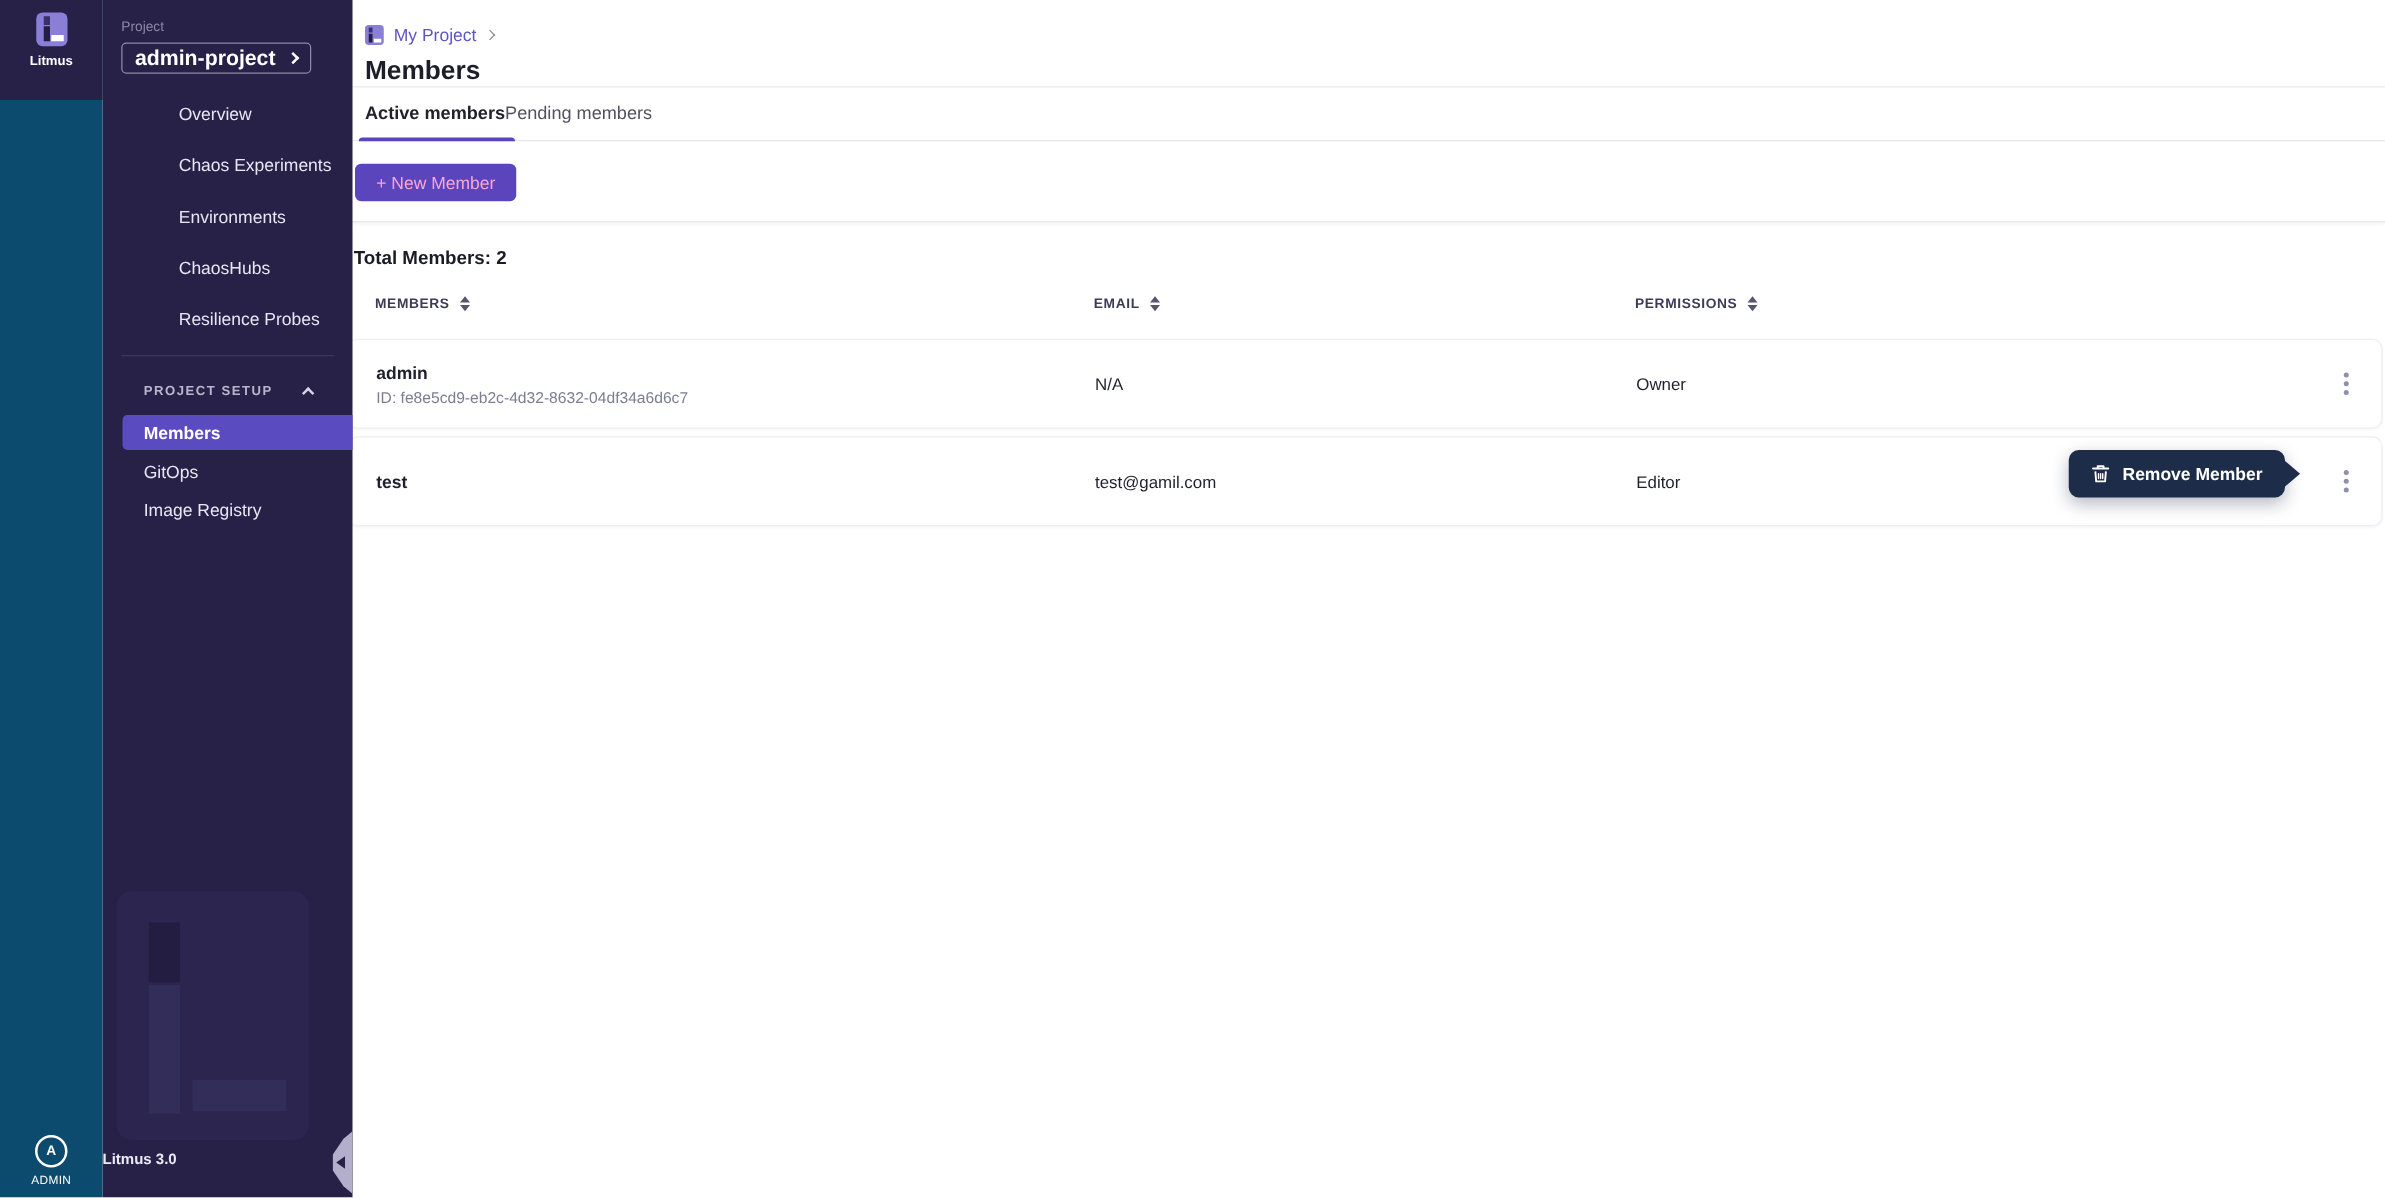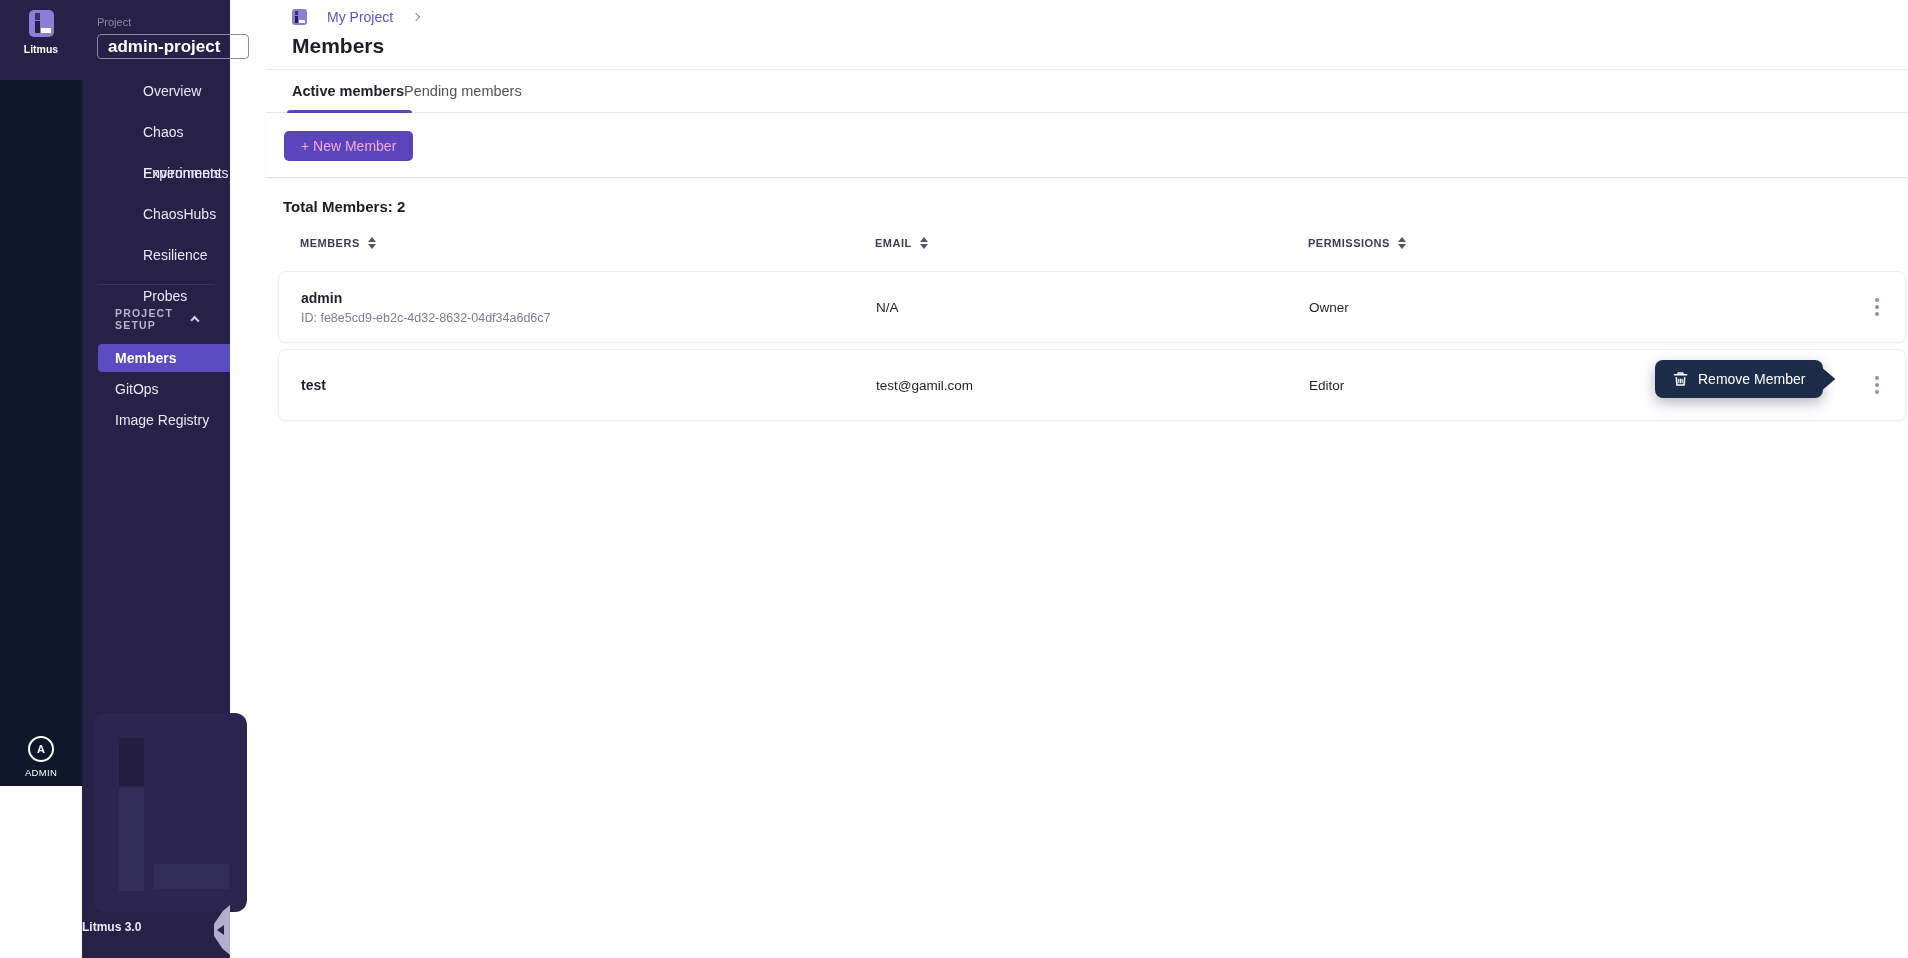--- a/index.html
+++ b/index.html
@@ -1,32 +1,32 @@
 <!DOCTYPE html>
 <html><head>
 <meta charset="utf-8">
 <style>
   * { margin:0; padding:0; box-sizing:border-box; }
   html,body { width:1908px; height:958px; overflow:hidden; }
   body { font-family:"Liberation Sans", sans-serif; background:#ffffff; position:relative; }
 
   
-  .strip { position:absolute; left:0; top:0; width:82px; height:786px; background:#0f172a; z-index:5; }
+  .strip { position:absolute; left:0; top:0; width:82px; height:958px; background:#0c4a6e; z-index:5; }
   .strip-top { width:82px; height:80px; background:#272047; display:flex; flex-direction:column; align-items:center; padding-top:10px; }
   .logo { width:25px; height:27px; background:#8a7ed6; border-radius:5px; position:relative; }
   .logo .bar-dot { position:absolute; left:6px; top:3px; width:5px; height:7px; background:#3a2f6b; }
   .logo .bar-v { position:absolute; left:6px; top:11px; width:5px; height:12px; background:#241e43; }
   .logo .bar-h { position:absolute; right:3px; bottom:4px; width:10px; height:5px; background:#ffffff; }
   .logo-label { color:#ffffff; font-size:10.5px; font-weight:bold; margin-top:6px; }
   .strip-bottom { position:absolute; bottom:8px; left:0; width:82px; display:flex; flex-direction:column; align-items:center; }
   .avatar { width:26px; height:26px; border:2px solid #ffffff; border-radius:50%; display:flex; align-items:center; justify-content:center; color:#ffffff; font-size:11px; font-weight:bold; cursor:pointer; }
   .avatar-label { color:#ffffff; font-size:9.5px; margin-top:5px; letter-spacing:.3px; }
 
   
-  .sidebar { position:absolute; left:82px; top:0; width:148px; height:958px; background:#272047; z-index:4; }
+  .sidebar { position:absolute; left:82px; top:0; width:200px; height:958px; background:#272047; z-index:4; }
   .project-label { color:#8d89a6; font-size:11px; padding:16px 0 6px 15px; }
   .project-select { margin-left:15px; width:152px; height:25px; border:1px solid #8d89a6; border-radius:4px; display:flex; align-items:center; justify-content:space-between; padding:0 10px; cursor:pointer; }
   .project-select span.pname { color:#ffffff; font-size:17px; font-weight:bold; }
   .chev-right { width:7px; height:7px; border-top:2px solid #ffffff; border-right:2px solid #ffffff; transform:rotate(45deg); }
   .nav-list { list-style:none; margin-top:12px;margin-left:28px; }
   .nav-list li { height:41px; line-height:41px; padding-left:33px; color:#e9e7f4; font-size:14px; cursor:pointer; }
   .nav-divider { margin:8px 15px 0 15px; border-top:1px solid #3c3563; }
   .section-head { display:flex; align-items:center; justify-content:space-between; padding:0 32px 0 33px; margin-top:22px; cursor:pointer; }
   .section-head .sec-label { color:#b9b5cc; font-size:10.5px; font-weight:bold; letter-spacing:1.2px; }
   .chev-up { width:7px; height:7px; border-top:2px solid #d7d4e6; border-right:2px solid #d7d4e6; transform:rotate(-45deg); margin-top:3px; }
@@ -37,21 +37,21 @@
   .watermark .w-dot { position:absolute; left:26px; top:25px; width:25px; height:48px; background:#231d42; }
   .watermark .w-v { position:absolute; left:26px; top:75px; width:25px; height:103px; background:#332d5a; }
   .watermark .w-h { position:absolute; left:61px; top:151px; width:75px; height:25px; background:#332d5a; }
   .version { position:absolute; left:0; top:920px; color:#eceaf6; font-size:12px; font-weight:bold; }
   .collapse-handle { position:absolute; right:0; top:905px; width:16px; height:50px; background:#b4aecd; clip-path:polygon(100% 0, 100% 100%, 55% 88%, 0 62%, 0 38%, 55% 12%); cursor:pointer; display:flex; align-items:center; justify-content:center; }
   .tri-left { width:0; height:0; border-top:5px solid transparent; border-bottom:5px solid transparent; border-right:7px solid #272047; margin-right:3px; }
 
   
   .main { position:absolute; left:266px; top:0; width:1642px; height:958px; background:#ffffff; }
   .page-header { height:70px; border-bottom:1px solid #eaeaef; padding:9px 0 0 26px; }
-  .breadcrumb { display:flex; align-items:center; gap:20px; }
+  .breadcrumb { display:flex; align-items:center; gap:8px;margin-top:11px; }
   .bc-icon { width:15px; height:16px; background:#8a7ed6; border-radius:3px; position:relative; }
   .bc-icon .bar-dot { position:absolute; left:3px; top:2px; width:3px; height:4px; background:#3a2f6b; }
   .bc-icon .bar-v { position:absolute; left:3px; top:7px; width:3px; height:7px; background:#241e43; }
   .bc-icon .bar-h { position:absolute; right:2px; bottom:2px; width:6px; height:3px; background:#ffffff; }
   .bc-link { color:#5b55c5; font-size:14px; cursor:pointer; }
   .bc-chev { width:6px; height:6px; border-top:1.5px solid #8a8a9c; border-right:1.5px solid #8a8a9c; transform:rotate(45deg); }
   .page-title { color:#1e1e2a; font-size:21px; font-weight:bold; margin-top:9px; }
 
   .tabs { height:43px; border-bottom:1px solid #e7e7ee; display:flex; align-items:center; padding-left:26px; }
   .tab { font-size:14.5px; color:#52525e; cursor:pointer; position:relative; height:43px; display:flex; align-items:center; }
@@ -70,21 +70,21 @@
   .sort .up { width:0; height:0; border-left:4px solid transparent; border-right:4px solid transparent; border-bottom:5px solid #55556e; }
   .sort .dn { width:0; height:0; border-left:4px solid transparent; border-right:4px solid transparent; border-top:5px solid #55556e; }
 
   .row-card { background:#ffffff; border:1px solid #eeeef3; border-radius:8px; box-shadow:0 1px 2px rgba(30,30,60,.04); height:72px; padding-left:22px; margin-bottom:6px; }
   .cell-name { font-size:14px; font-weight:bold; color:#1f1f2e; }
   .cell-id { font-size:12.5px; color:#7d7d93; margin-top:5px; }
   .cell { font-size:13.5px; color:#1f1f2e; }
   .kebab { width:56px; height:40px; display:flex; flex-direction:column; align-items:center; justify-content:center; gap:3px; cursor:pointer; }
   .kebab i { width:4px; height:4px; border-radius:50%; background:#8f8fa8; }
 
-  .remove-popup { position:absolute; left:1389px; top:360px; height:38px; background:#1d2c49; border-radius:8px; display:flex; align-items:center; gap:10px; padding:0 18px; color:#ffffff; font-size:14px; font-weight:normal; box-shadow:0 5px 14px rgba(10,20,50,.3); cursor:pointer; z-index:10; }
+  .remove-popup { position:absolute; left:1389px; top:360px; height:38px; background:#1d2c49; border-radius:8px; display:flex; align-items:center; gap:10px; padding:0 18px; color:#ffffff; font-size:14px; font-weight:bold; box-shadow:0 5px 14px rgba(10,20,50,.3); cursor:pointer; z-index:10; }
   .remove-popup .arrow { position:absolute; right:-12px; top:8px; width:13px; height:22px; background:#1d2c49; clip-path:polygon(0 0, 100% 50%, 0 100%); }
   .trash-icon { display:inline-flex; }
 </style>
 </head>
 <body>
 
 <div>
 
   <aside class="strip">
     <div class="strip-top">

